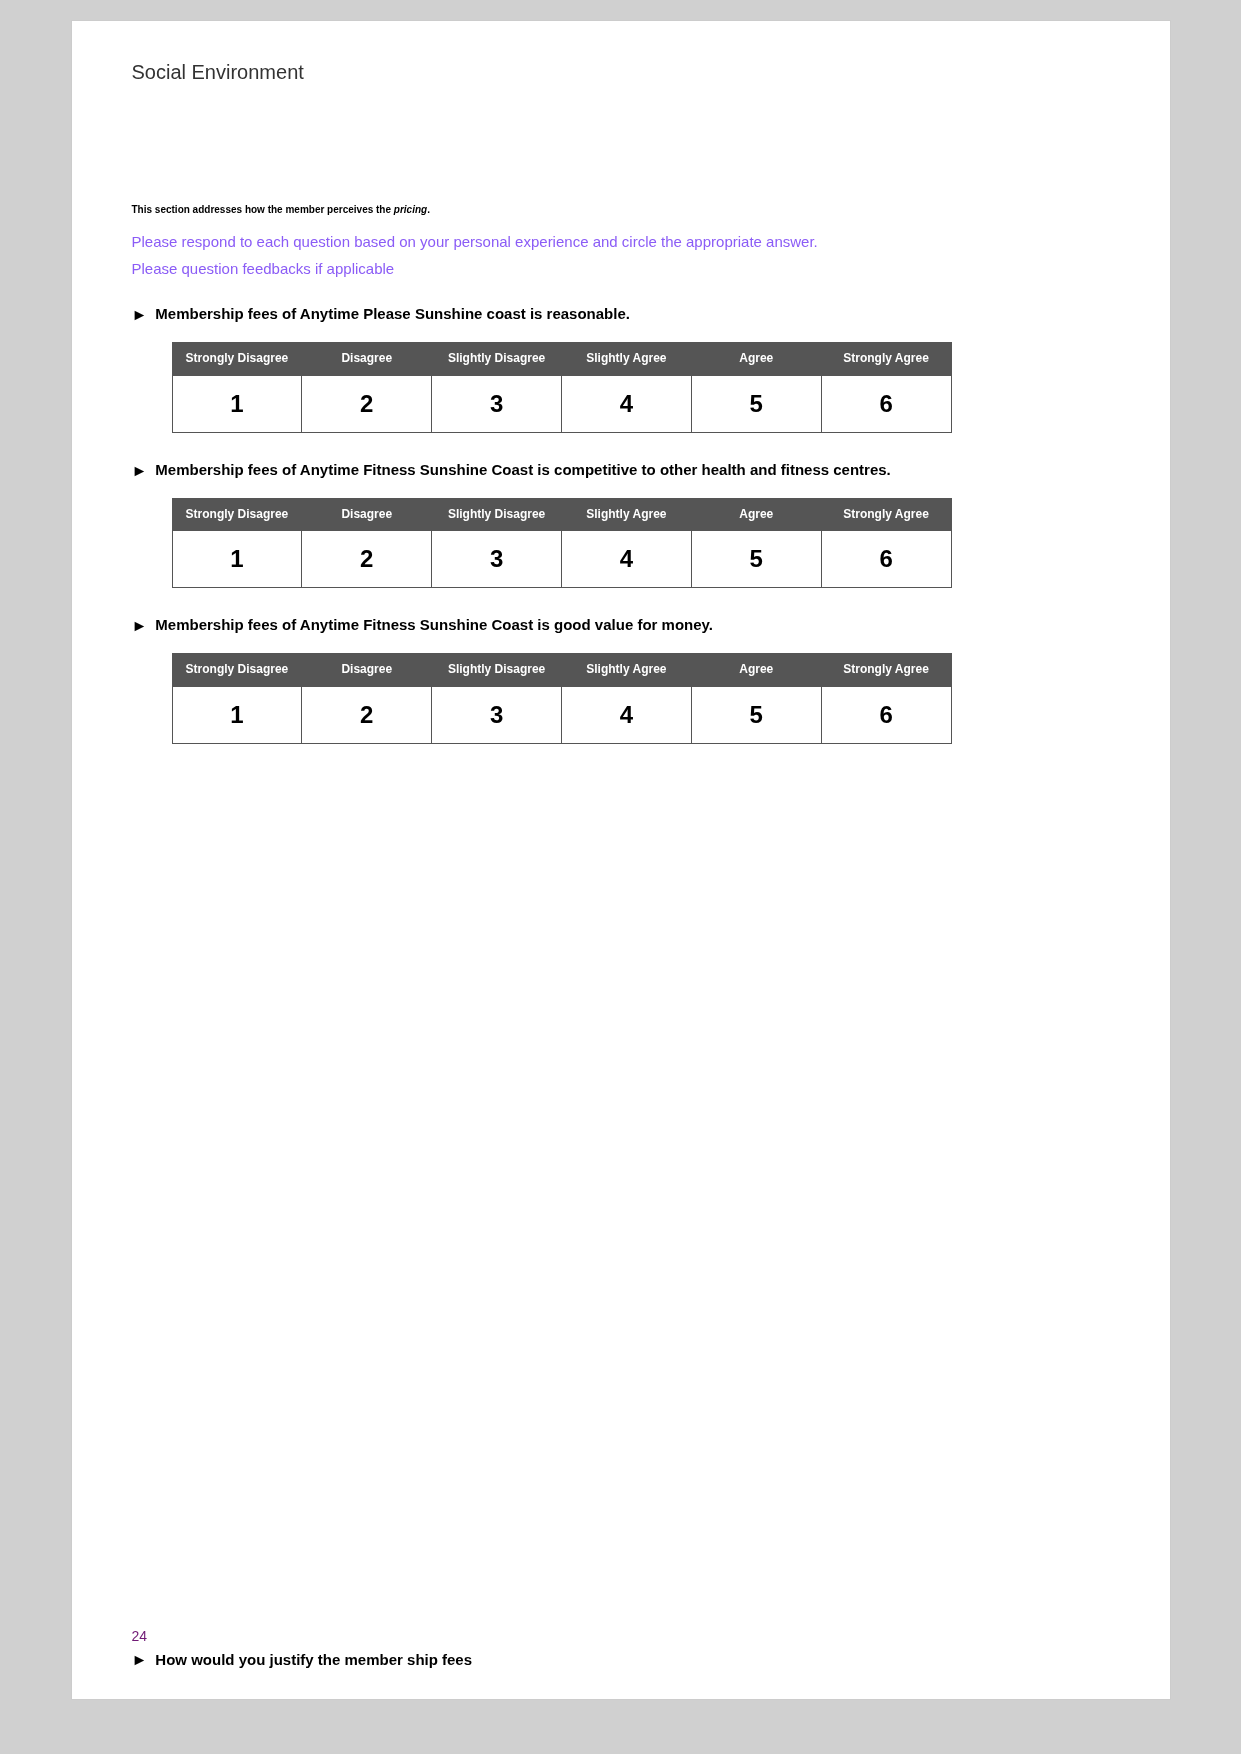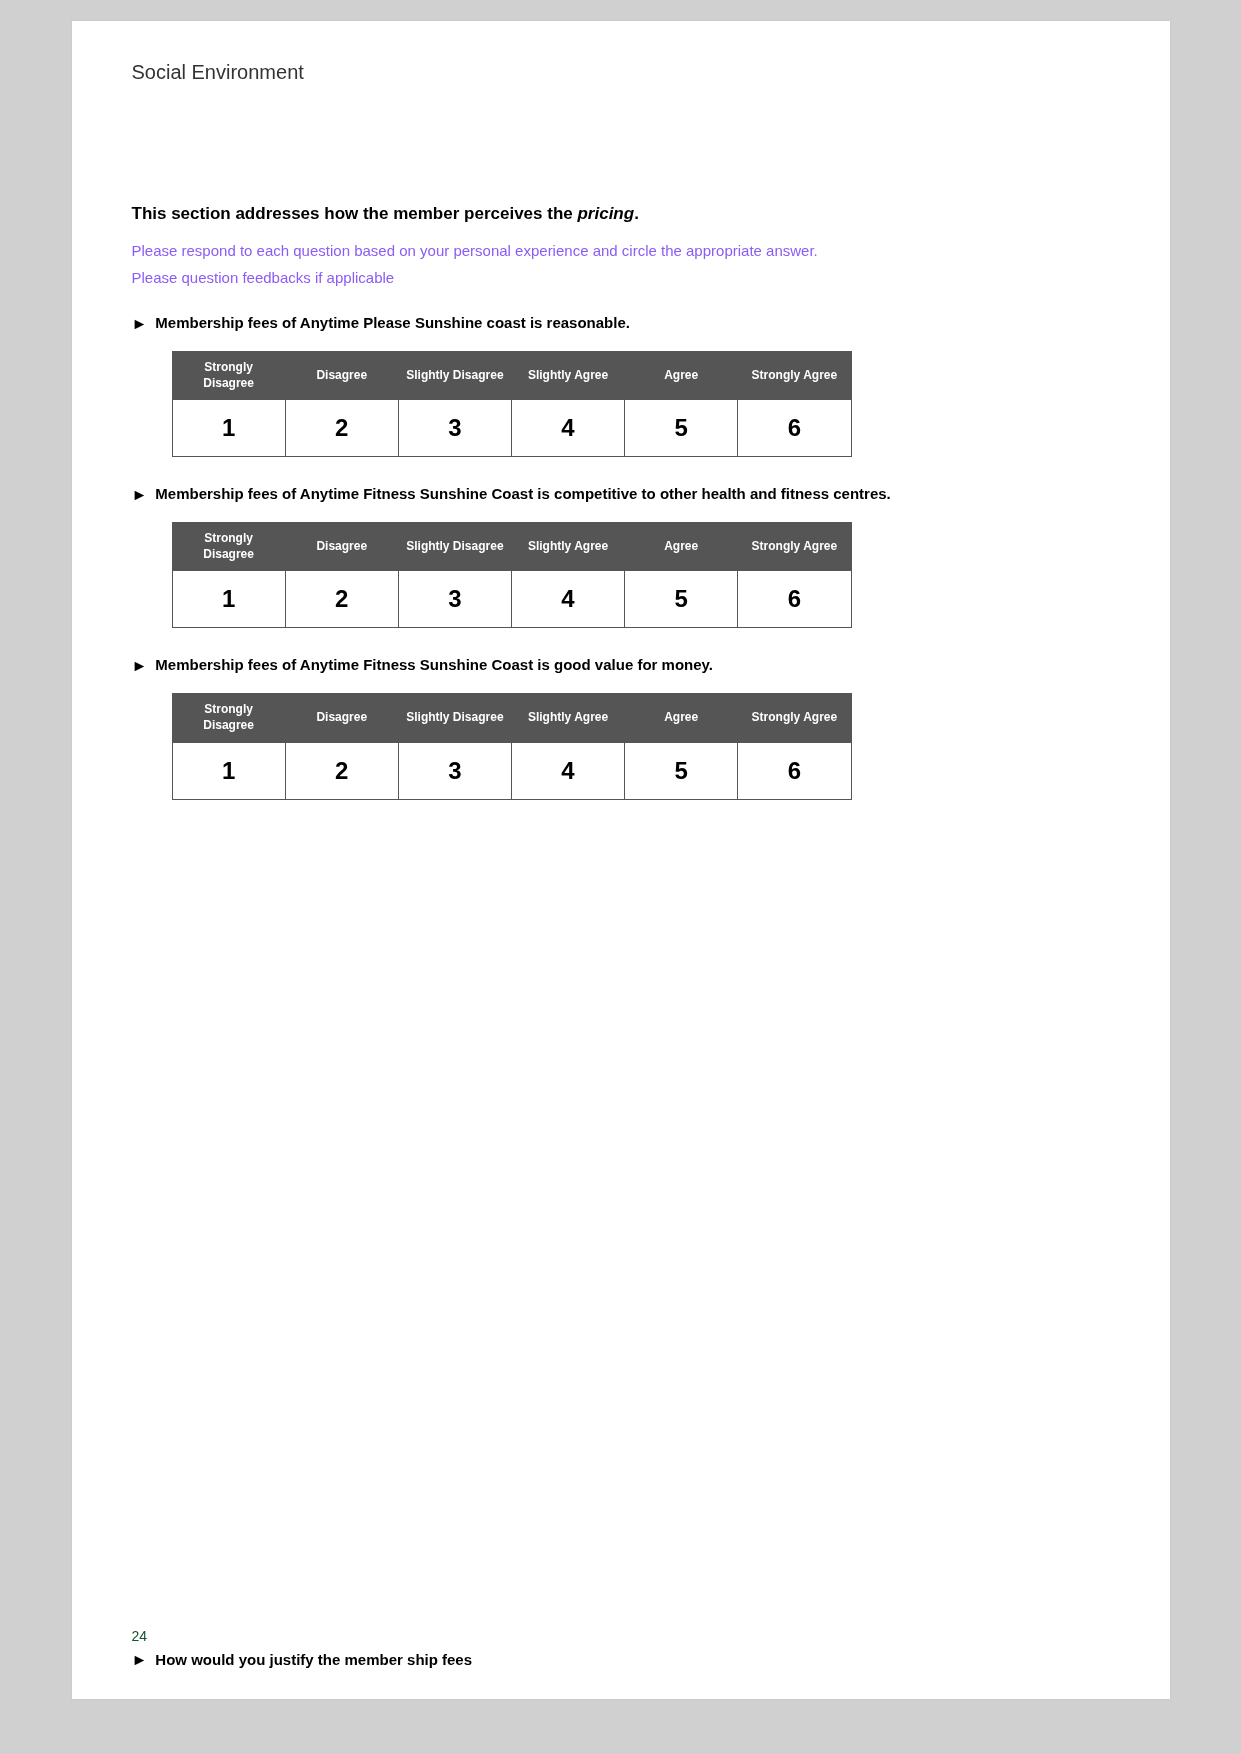--- a/index.html
+++ b/index.html
@@ -19,21 +19,21 @@
       position: relative;
       border: 1px solid #ccc;
     }
     .section-header {
       font-size: 20px;
       color: #333;
       margin-bottom: 120px;
     }
     .intro-bold {
       font-weight: bold;
-      font-size: 17px;
+      font-size: 10px;
       margin-bottom: 18px;
     }
     .intro-bold em {
       font-style: italic;
     }
     .intro-text {
       font-size: 15px;
       color: #8b5cf6;
       margin-bottom: 10px;
     }
@@ -52,21 +52,21 @@
     .arrow-icon {
       color: #000;
       font-size: 16px;
       margin-top: 1px;
       flex-shrink: 0;
     }
     .rating-table {
       border-collapse: collapse;
       margin-left: 40px;
       margin-bottom: 12px;
-      width: 680px;
+      width: 780px;
     }
     .rating-table th, .rating-table td {
       border: 1px solid #555;
       text-align: center;
       width: 113px;
     }
     .rating-table th {
       background: #555;
       color: #ffffff;
       font-size: 12px;
@@ -80,21 +80,21 @@
       color: #000;
       padding: 14px 6px;
     }
     .page-footer {
       position: absolute;
       bottom: 30px;
       left: 60px;
     }
     .page-number {
       font-size: 14px;
-      color: #14532d;
+      color: #701a75;
       margin-bottom: 6px;
       margin-top: 41px;
     }
     .footer-question {
       display: flex;
       align-items: center;
       font-weight: bold;
       font-size: 15px;
       gap: 8px;
     }

